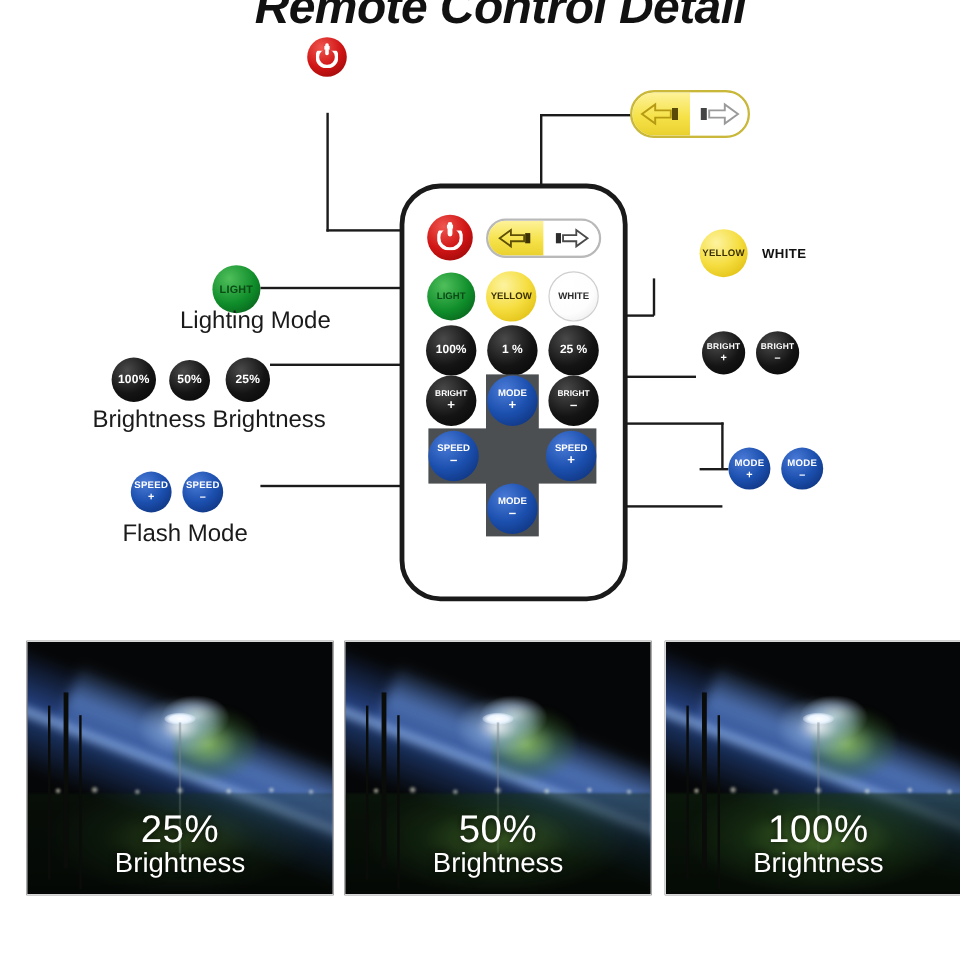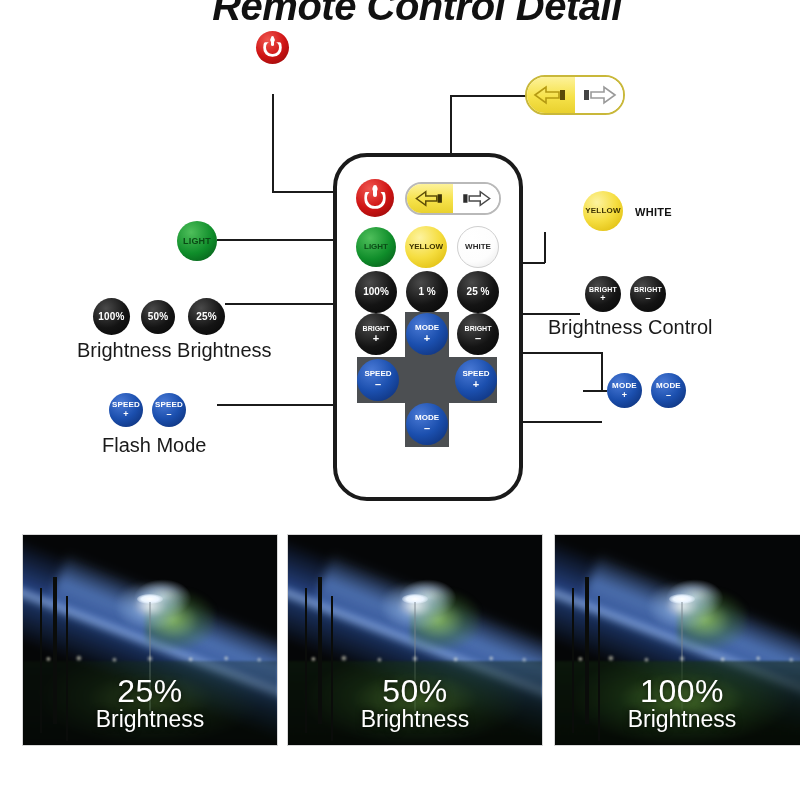--- a/index.html
+++ b/index.html
@@ -220,20 +220,21 @@
   <div class="btn btn-red" style="left:239px;top:31px;width:33px;height:33px;">
     <span class="pwr">
       <span class="ring"></span>
         <span class="bar"></span>
     </span>
   </div>
 
   <div class="btn btn-green" style="left:160px;top:221px;width:40px;height:40px;">
     <span class="t" style="font-size:9px;color:#0a4a15;">LIGHT</span>
   </div>
+  <div class="calloutLabel" style="left:133px;top:256px;">Lighting Mode</div>
 
   <div class="btn btn-black" style="left:76px;top:298px;width:37px;height:37px;">
     <span class="t" style="font-size:10px;">100%</span>
   </div>
   <div class="btn btn-black" style="left:124px;top:300px;width:34px;height:34px;">
     <span class="t" style="font-size:10px;">50%</span>
   </div>
   <div class="btn btn-black" style="left:171px;top:298px;width:37px;height:37px;">
     <span class="t" style="font-size:10px;">25%</span>
   </div>
@@ -270,21 +271,20 @@
   <div class="tinyLabel" style="left:618px;top:206px;">WHITE</div>
 
   <div class="btn btn-black" style="left:568px;top:276px;width:36px;height:36px;">
     <span class="t" style="font-size:7px;">BRIGHT</span>
     <span class="s" style="font-size:9px;margin-top:1px;">+</span>
   </div>
   <div class="btn btn-black" style="left:613px;top:276px;width:36px;height:36px;">
     <span class="t" style="font-size:7px;">BRIGHT</span>
     <span class="s" style="font-size:9px;margin-top:1px;">–</span>
   </div>
-  <div class="calloutLabel" style="left:531px;top:316px;">Brightness Control</div>
 
   <div class="btn btn-blue" style="left:590px;top:373px;width:35px;height:35px;">
     <span class="t" style="font-size:8px;">MODE</span>
     <span class="s" style="font-size:9px;margin-top:1px;">+</span>
   </div>
   <div class="btn btn-blue" style="left:634px;top:373px;width:35px;height:35px;">
     <span class="t" style="font-size:8px;">MODE</span>
     <span class="s" style="font-size:9px;margin-top:1px;">–</span>
   </div>
 

